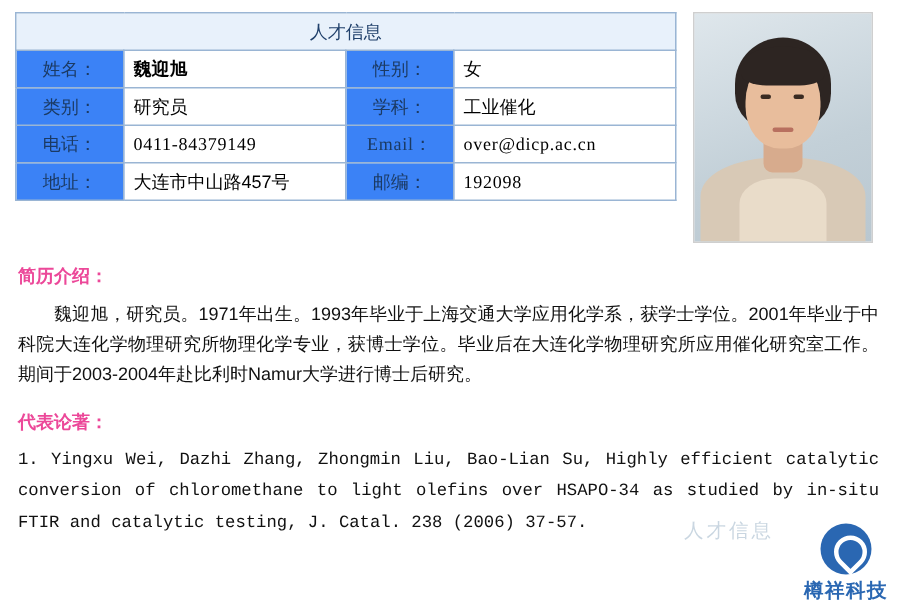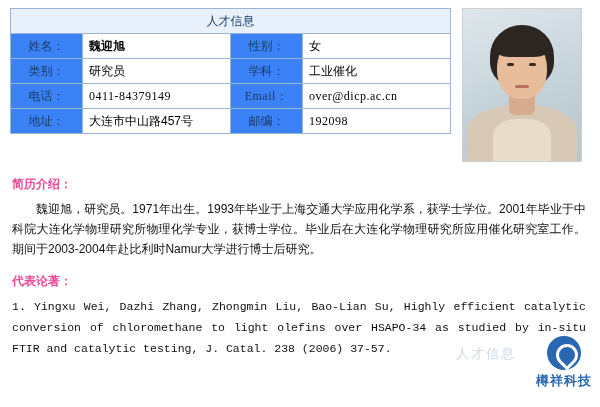--- a/index.html
+++ b/index.html
@@ -148,21 +148,21 @@
     font-family: "Liberation Mono", monospace;
     font-size: 11.5px;
     line-height: 21px;
     color: #111;
     margin: 6px 4px 0 2px;
     text-align: justify;
   }
   .watermark {
     position: absolute;
     right: 8px;
-    bottom: 17px;
+    bottom: 4px;
     text-align: center;
     opacity: 0.95;
     pointer-events: none;
   }
   .wm-circle {
     width: 34px; height: 34px;
     margin: 0 auto 2px auto;
     border-radius: 50%;
     background: #1f5fae;
     position: relative;

